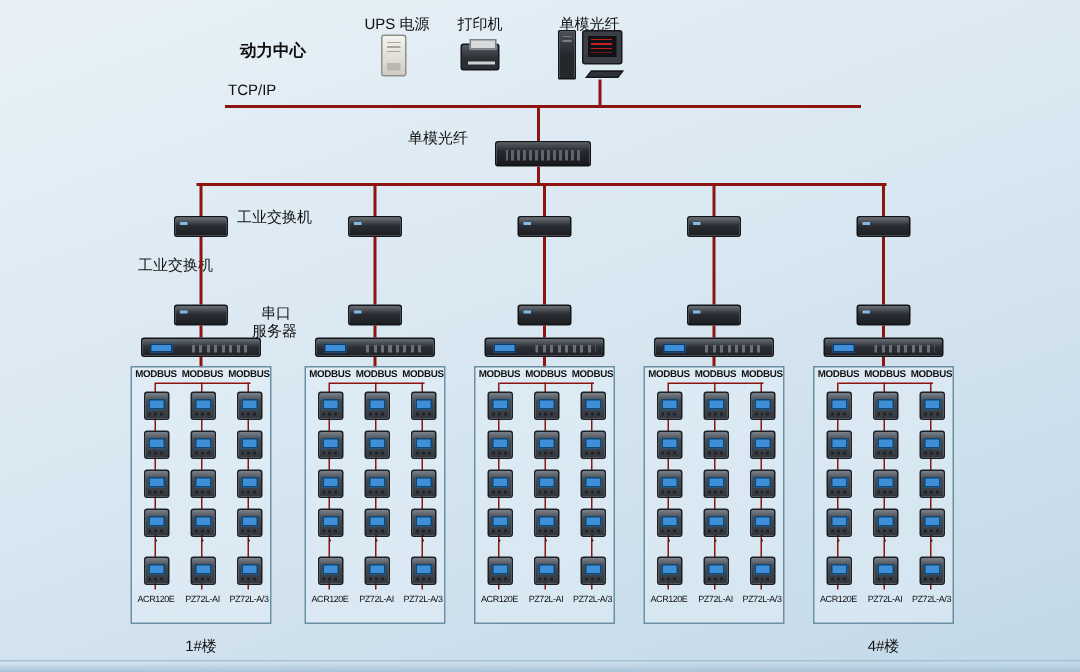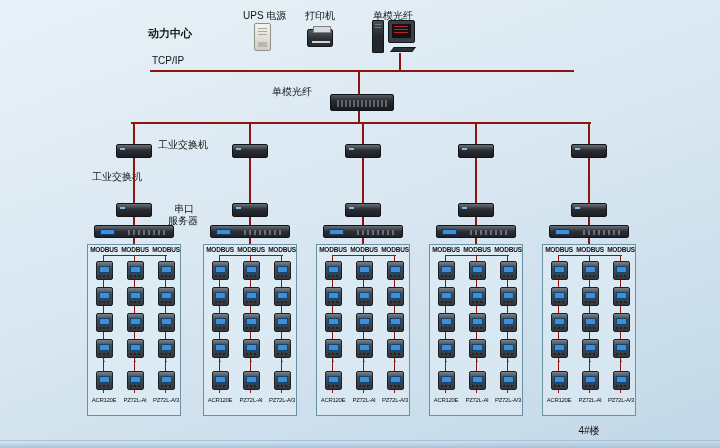--- a/index.html
+++ b/index.html
@@ -65,21 +65,21 @@
   .m-screen{position:absolute;left:2px;top:4px;right:2px;height:7px;background:var(--screen-blue,#3f8fd8);border:1px solid #10466f}
   .meter::after{content:"";position:absolute;left:2px;right:2px;bottom:2px;height:2px;
     background:repeating-linear-gradient(90deg,#20232a 0 2px,rgba(0,0,0,0) 2px 4px)}
   .building{position:absolute;top:302px;width:94px;text-align:center;font-size:10px;color:#111}
 </style>
 </head>
 <body>
 
 <div class="stage" id="stage">
 
-  <div class="lbl bold" style="left:148px;top:26px">动力中心</div>
+  <div class="lbl bold" style="left:160px;top:26px">动力中心</div>
   <div class="lbl" style="left:243px;top:9px">UPS 电源</div>
   <div class="lbl" style="left:305px;top:9px">打印机</div>
   <div class="lbl" style="left:373px;top:9px">单模光纤</div>
 
   <div class="ups" style="left:254px;top:23px"></div>
   <div class="printer" style="left:307px;top:29px"></div>
   <div class="tower" style="left:372px;top:20px"></div>
   <div class="crt" style="left:388px;top:20px">
     <div class="crt-screen"></div>
   </div>
@@ -174,20 +174,21 @@
           </div>
           <div class="meter" style="top: 94px;">
             <div class="m-screen"></div>
           </div>
           <div class="meter" style="top: 126px;">
             <div class="m-screen"></div>
           </div>
         </div>
     </div>
 
+    <div class="building">1#楼</div>
   </div>
     <div class="col" style="left: 203px;">
     <div class="vline" style="left:46px;top:0;height:22px"></div>
     <div class="transceiver" style="left:29px;top:22px"></div>
     <div class="vline" style="left:46px;top:36px;height:45px"></div>
     <div class="transceiver" style="left:29px;top:81px"></div>
     <div class="vline" style="left:46px;top:95px;height:8px"></div>
     <div class="serial" style="left:7px;top:103px">
       <div class="s-screen"></div>
       <div class="s-ports"></div>

